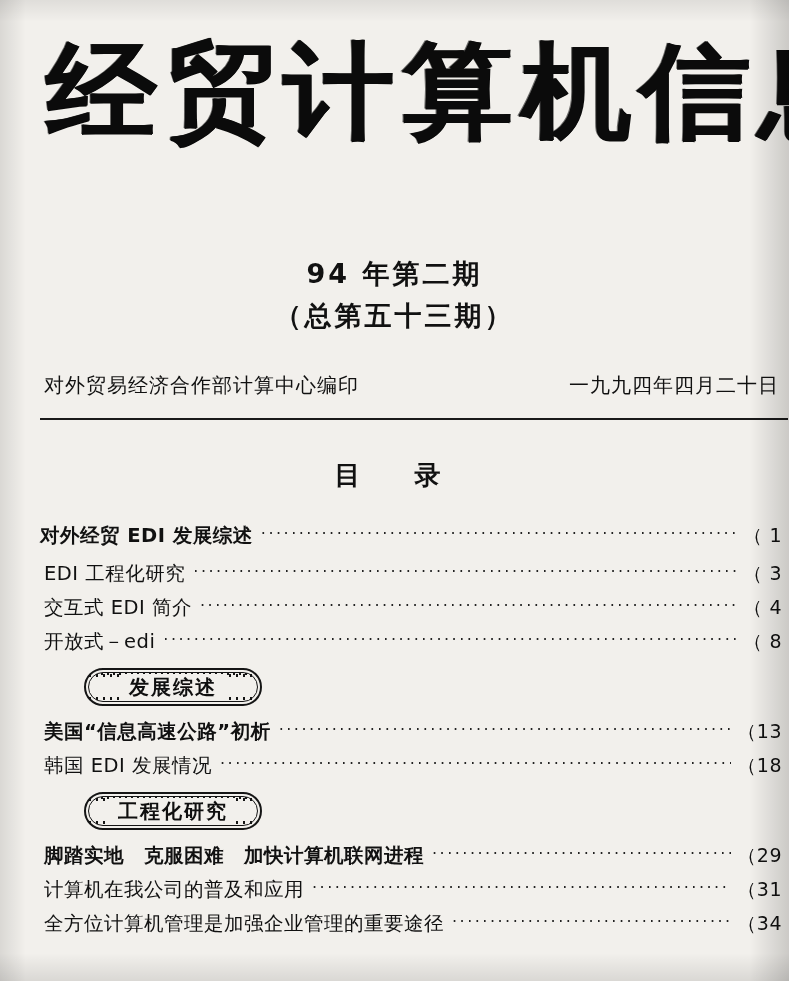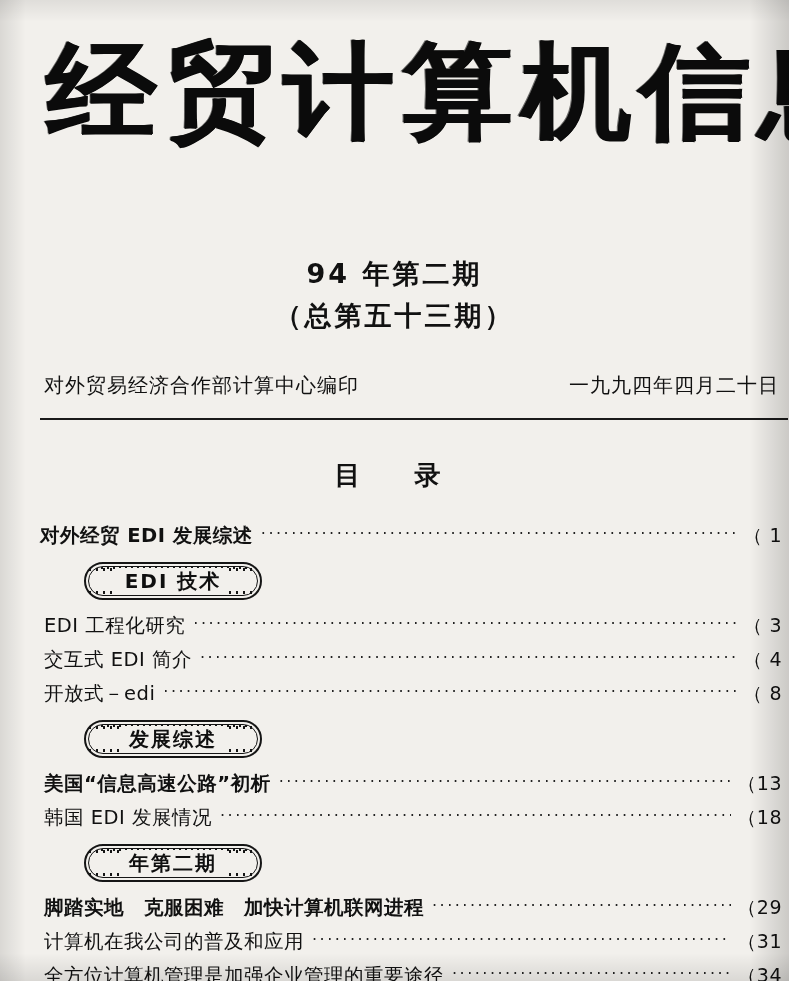--- a/index.html
+++ b/index.html
@@ -193,25 +193,20 @@
 
   <div class="toc">
 
     <div class="toc-entry bold lead">
       <span class="title">对外经贸 EDI 发展综述</span>
       <span class="dots">·······························································································</span>
       <span class="page">（ 1</span>
     </div>
 
     <div class="group">
-      <div class="section-banner">
-        <span class="frame-outer"></span>
-        <span class="frame-inner"></span>
-        <span class="label">EDI 技术</span>
-      </div>
       <div class="toc-entry">
         <span class="title">EDI 工程化研究</span>
         <span class="dots">·······························································································</span>
         <span class="page">（ 3</span>
       </div>
       <div class="toc-entry">
         <span class="title">交互式 EDI 简介</span>
         <span class="dots">·······························································································</span>
         <span class="page">（ 4</span>
       </div>
@@ -237,21 +232,21 @@
         <span class="title">韩国 EDI 发展情况</span>
         <span class="dots">·······························································································</span>
         <span class="page">（18</span>
       </div>
     </div>
 
     <div class="group">
       <div class="section-banner">
         <span class="frame-outer"></span>
         <span class="frame-inner"></span>
-        <span class="label">年第二期</span>
+        <span class="label">工程化研究</span>
       </div>
       <div class="toc-entry bold">
         <span class="title">脚踏实地　克服困难　加快计算机联网进程</span>
         <span class="dots">·······························································································</span>
         <span class="page">（29</span>
       </div>
       <div class="toc-entry">
         <span class="title">计算机在我公司的普及和应用</span>
         <span class="dots">·······························································································</span>
         <span class="page">（31</span>

